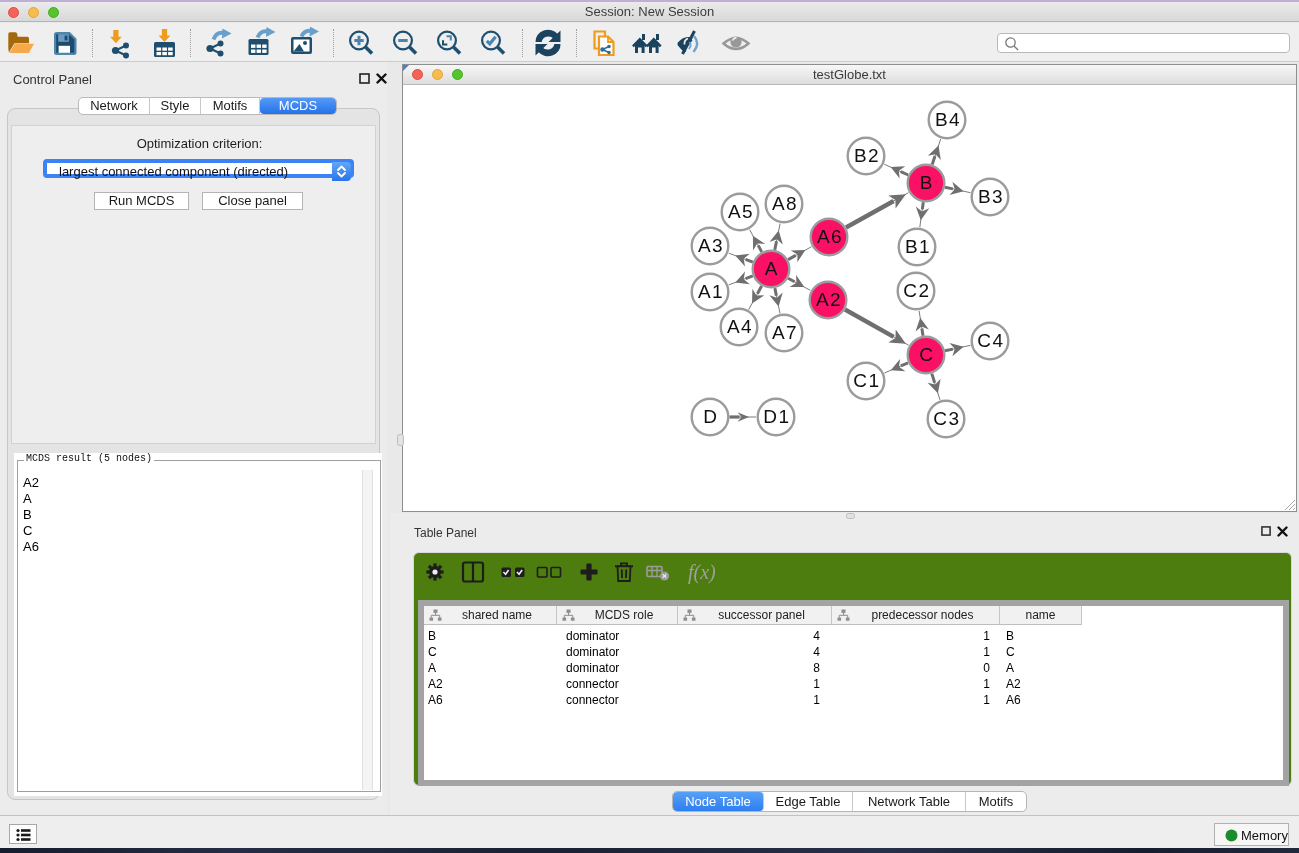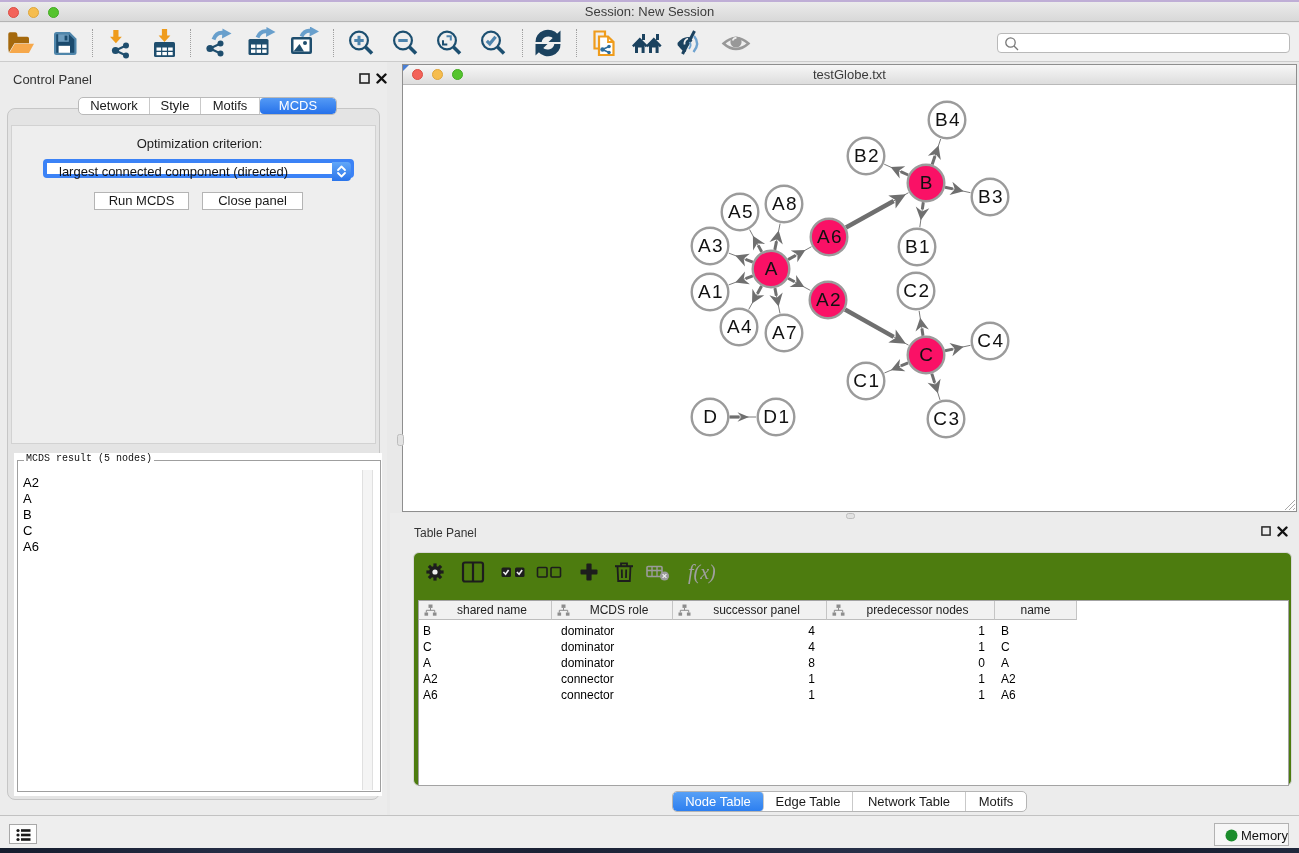--- a/index.html
+++ b/index.html
@@ -45,21 +45,21 @@
 #netwin { left:402px; top:64px; width:895px; height:448px; background:#fff; border:1px solid #8e8e8e; }
 #net-title { position:absolute; left:0; top:0; width:893px; height:20px;
   background:linear-gradient(#f7f7f7,#dddddd); border-bottom:1px solid #b9b9b9; }
 #net-title .title { width:100%; text-align:center; font-size:13px; color:#3a3a3a; line-height:20px; }
 #tpanel { left:390px; top:513px; width:909px; height:302px; background:#ececec; }
 #tp-title { position:absolute; left:24px; top:13px; font-size:12px; color:#333; }
 #tp-inner { position:absolute; left:23px; top:39px; width:879px; height:234px;
   background:#4d7c0f; border:1px solid #d8d8d8; border-radius:6px; }
 #tp-toolbar { position:absolute; left:10px; top:4px; height:30px; width:500px; }
 #dtable { position:absolute; left:4px; top:47px; width:871px; height:186px; background:#fff;
-  border:1px solid #a3a3a3; }
+  border:6px solid #a3a3a3; }
 .hdr { position:absolute; top:0; height:19px; background:#f1f1f1; border-right:1px solid #c5c5c5;
   border-bottom:1px solid #bdbdbd; font-size:12px; color:#222; text-align:center; line-height:18px;}
 .cell { position:absolute; font-size:12px; color:#000; height:16px; line-height:16px; }
 #btabs { position:absolute; left:282px; top:278px; height:21px; display:flex; border:1px solid #b5b5b5;
   border-radius:5px; background:#fff; overflow:hidden; }
 #btabs .tab { font-size:13px; color:#1a1a1a; line-height:19px; text-align:center; border-right:1px solid #c9c9c9; }
 #btabs .tab:last-child { border-right:none; }
 #btabs .sel { background:linear-gradient(#57a0f6,#2d7ff0); color:#fff; border-radius:4px; }
 #statusbar { left:0; top:815px; width:1299px; height:33px; background:#eeeeee; border-top:1px solid #c2c2c2;padding-left:48px;}
 #status-icon { position:absolute; left:9px; top:8px; width:28px; height:20px; background:#fdfdfd; border:1px solid #a8a8a8; }

